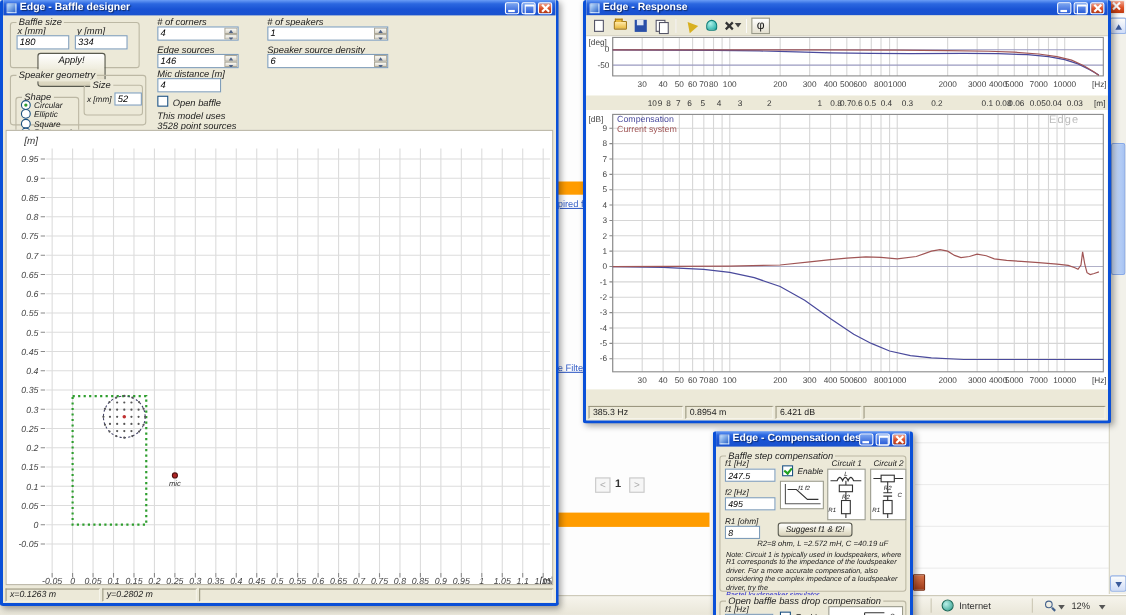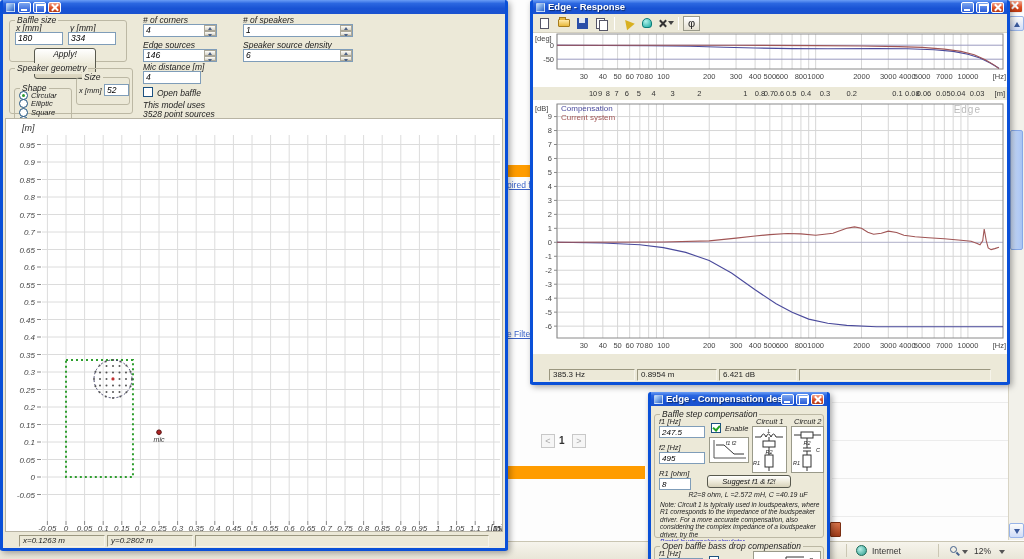--- a/index.html
+++ b/index.html
@@ -31,21 +31,21 @@
   .spn i{flex:1;background:linear-gradient(#fdfdfa,#d8d4c8);border:1px solid #aca899;position:relative;}
   .spn i::after{content:"";position:absolute;left:3px;border-left:2.5px solid transparent;border-right:2.5px solid transparent;}
   .spn i.up::after{top:1px;border-bottom:3px solid #4d6185;}
   .spn i.dn::after{top:2px;border-top:3px solid #4d6185;}
   .btn{position:absolute;font-size:8.5px;line-height:11px;background:linear-gradient(#ffffff,#ece9d8 55%,#d8d2ba);border:1px solid #58594e;border-radius:3px;text-align:center;color:#111;}
   .cb{position:absolute;width:10px;height:10px;background:#fff;border:1px solid #1c5180;}
   .cb.on::after{content:"";position:absolute;left:1px;top:1px;width:5px;height:3px;border-left:2px solid #21a121;border-bottom:2px solid #21a121;transform:rotate(-50deg);}
   .radio{width:9px;height:9px;border:1px solid #1c5180;border-radius:50%;background:#fff;display:inline-block;vertical-align:middle;flex:0 0 auto;}
   .radio.on::after{content:"";display:block;width:3px;height:3px;margin:2px;border-radius:50%;background:#2f9a2f;}
   .opt{display:flex;align-items:center;gap:3px;height:8.5px;font-size:7.5px;color:#222;}
-  .sbar{position:absolute;left:0;right:0;bottom:0;display:flex;gap:2px;padding:1px 16px;background:#ece9d8;align-items:stretch;}
+  .sbar{position:absolute;left:0;right:0;bottom:0;display:flex;gap:2px;padding:1px 2px;background:#ece9d8;align-items:stretch;}
   .sp{border:1px solid;border-color:#9b9780 #f6f4ea #f6f4ea #9b9780;font-size:8px;line-height:10px;padding:0 3px;white-space:nowrap;color:#222;}
   .spfill{flex:1;}
 
   
   .menubar{height:13px;background:#ece9d8;border-bottom:1px solid #d8d4c4;display:flex;font-size:8.5px;color:#222;}
   .menubar span{padding:0 7px;line-height:13px;}
   .toolbar{height:19px;background:#ece9d8;display:flex;align-items:center;gap:2px;padding:0 3px;border-bottom:1px solid #d4d0c0;}
   .ti{width:17px;height:15px;display:flex;align-items:center;justify-content:center;position:relative;}
   .tsep{width:1px;height:13px;background:#cfcaba;border-right:1px solid #fff;margin:0 2px;}
   .i-new{width:9px;height:11px;background:#fff;border:1px solid #556;}
@@ -134,20 +134,21 @@
       <div class="mag" style="left:950px;top:4px;"></div>
       <div class="ddarr" style="left:962px;top:8px;"></div>
       <span style="position:absolute;left:974px;top:4px;font-size:8.5px;color:#333;">12%</span>
       <div class="ddarr" style="left:999px;top:8px;"></div>
     </div>
   </div>
 
   <div class="win" id="win-baffle" style="left:0;top:0;width:508px;height:551px;">
     <div class="tb">
       <span class="ticon"></span>
+      <span class="ttl">Edge - Baffle designer</span>
       <span class="tbtns">
         <span class="tbtn g-min"></span>
         <span class="tbtn g-max"></span>
         <span class="tbtn close g-close"></span>
       </span>
     </div>
     <div class="client" style="height:534px;">
 
       <div class="grp" style="left:6px;top:6px;width:118px;height:42px;">
         <span class="leg">Baffle size</span>
@@ -699,21 +700,21 @@
         <span class="cb on" style="left:56px;top:8px;"></span>
         <span class="lbl" style="left:70px;top:9px;font-size:7.5px;">Enable</span>
 
         <div class="wbox" style="left:54px;top:22px;width:40px;height:26px;">
           <svg width="38" height="24">
             <path d="M4,2 V20 H36" stroke="#555" fill="none" stroke-width="1"></path>
             <path d="M6,7 H14 L24,16 H34" stroke="#333" fill="none" stroke-width="1"></path>
             <text x="21" y="7" font-size="5.5" text-anchor="middle" fill="#222">f1 f2</text>
           </svg>
         </div>
-        <div class="btn" style="left:52px;top:60px;width:84px;height:13px;font-size:7.5px;text-align:center;">Suggest f1 &amp; f2!</div>
+        <div class="btn" style="left:52px;top:60px;width:68px;height:13px;font-size:7.5px;text-align:center;">Suggest f1 &amp; f2!</div>
 
         <span class="lbl" style="left:101px;top:2px;font-size:7.5px;">Circuit 1</span>
         <div class="wbox" style="left:97px;top:11px;width:35px;height:47px;">
           <svg width="33" height="45">
             <path d="M2,10 H8 Q10.5,4 13,10 Q15.5,4 18,10 Q20.5,4 23,10 H30" stroke="#333" fill="none" stroke-width="1"></path>
             <text x="16" y="6" font-size="5.5" text-anchor="middle" fill="#222">L</text>
             <rect x="10" y="14" width="12" height="6" stroke="#333" fill="none"></rect>
             <text x="16" y="27" font-size="5.5" text-anchor="middle" fill="#222">R2</text>
             <path d="M16,10 V14 M16,20 V28" stroke="#333" stroke-width="1"></path>
             <rect x="12" y="28" width="8" height="12" stroke="#333" fill="none"></rect>

